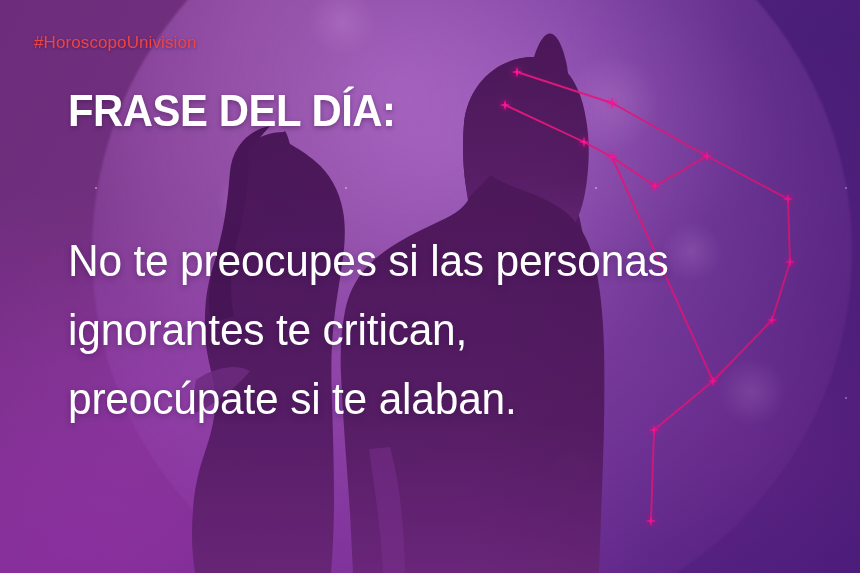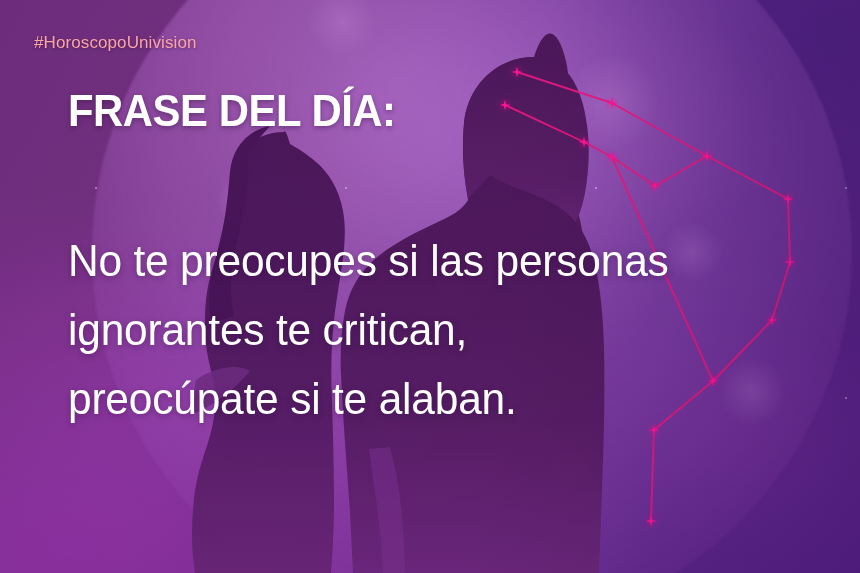--- a/index.html
+++ b/index.html
@@ -102,21 +102,21 @@
     position: absolute;
     inset: 0;
   }
   #hashtag {
     position: absolute;
     left: 34px;
     top: 33px;
     font-size: 17px;
     font-weight: 400;
     letter-spacing: .1px;
-    color: #fca5a5;
+    color: #ef4444;
     text-shadow: 0 1px 3px rgba(40,10,55,.45);
     white-space: nowrap;
   }
   #headline {
     position: absolute;
     left: 68px;
     top: 88px;
     font-size: 45px;
     line-height: 1;
     font-weight: 700;

